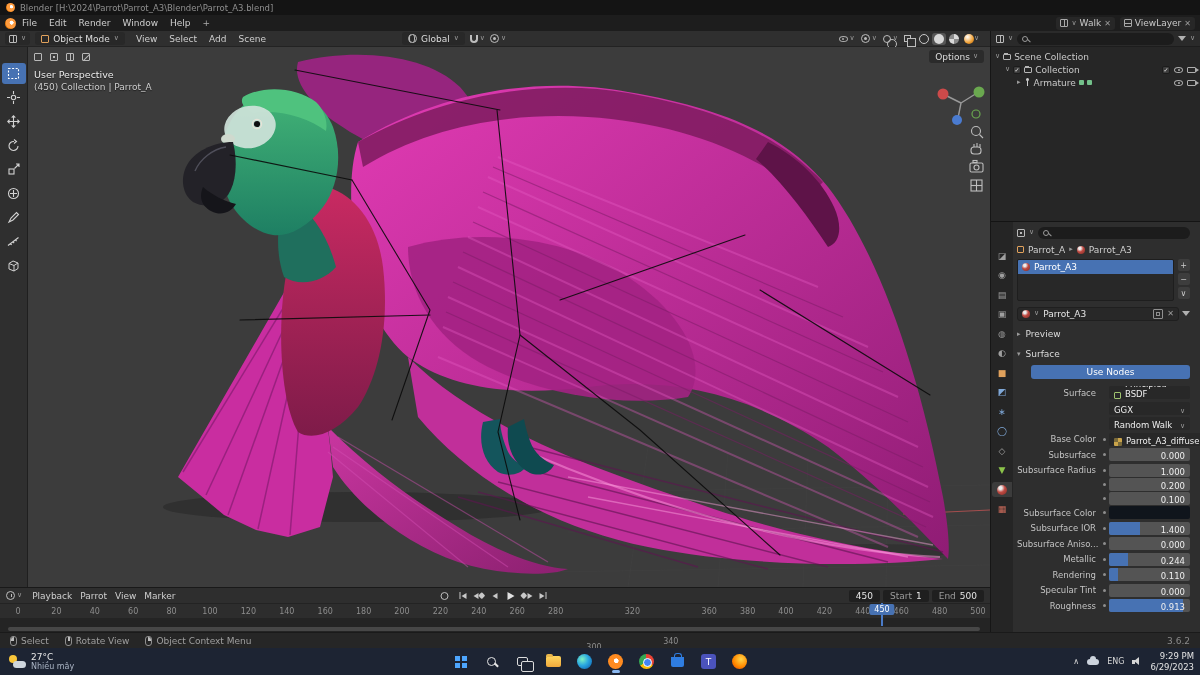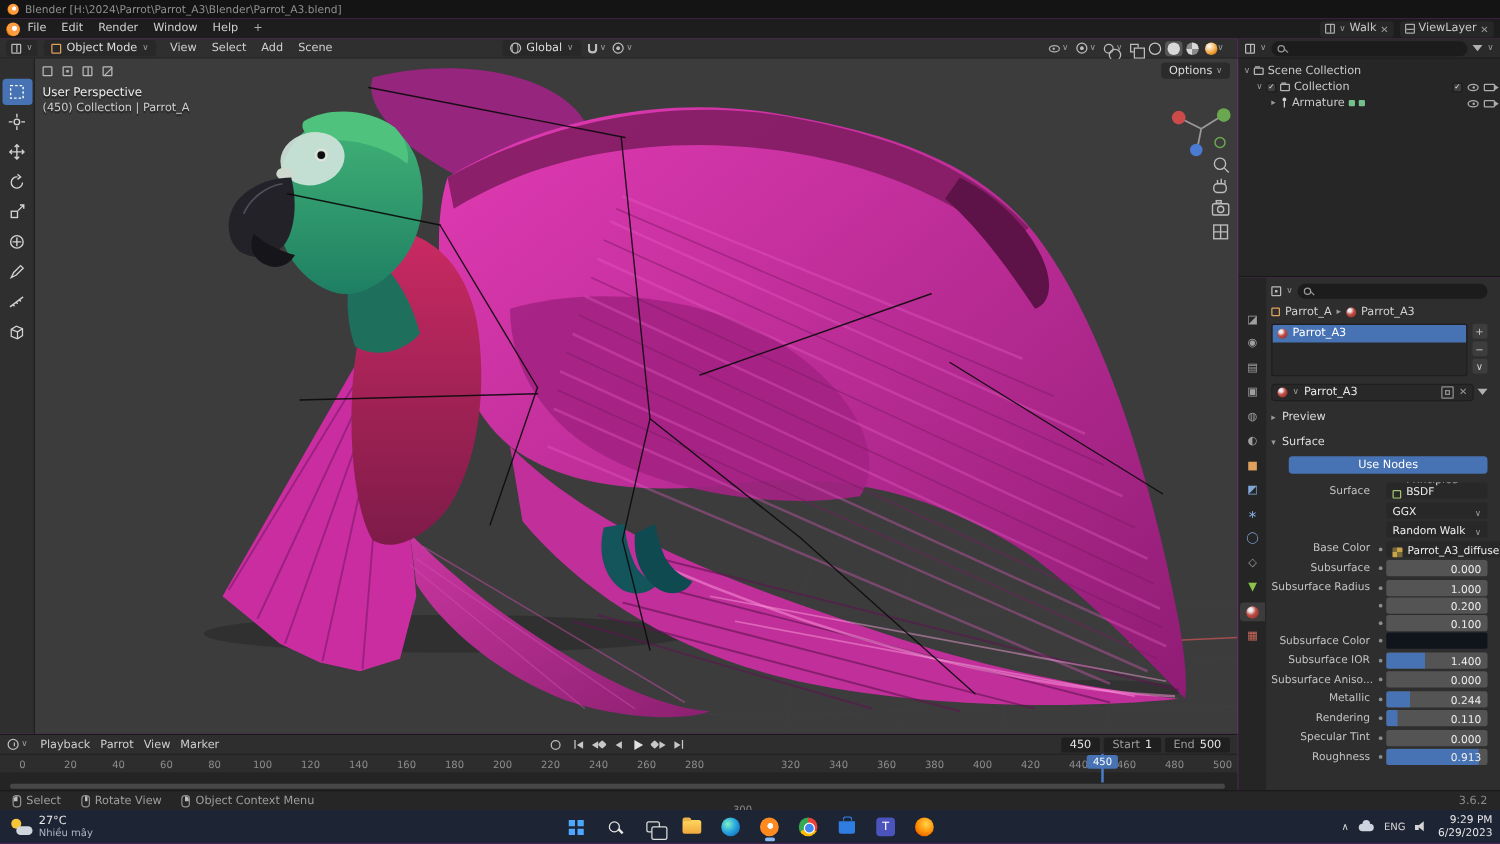--- a/index.html
+++ b/index.html
@@ -620,21 +620,21 @@
             <span class="tick" style="left: 286.8px;">140</span>
             <span class="tick" style="left: 325.2px;">160</span>
             <span class="tick" style="left: 363.6px;">180</span>
             <span class="tick" style="left: 402px;">200</span>
             <span class="tick" style="left: 440.4px;">220</span>
             <span class="tick" style="left: 478.8px;">240</span>
             <span class="tick" style="left: 517.2px;">260</span>
             <span class="tick" style="left: 555.6px;">280</span>
             <span class="tick" style="left: 594px; margin-top: 36px;">300</span>
             <span class="tick" style="left: 632.4px;">320</span>
-            <span class="tick" style="left: 670.8px;">340</span>
+            <span class="tick" style="left: 670.8px; margin-top: 30px;">340</span>
             <span class="tick" style="left: 709.2px;">360</span>
             <span class="tick" style="left: 747.6px;">380</span>
             <span class="tick" style="left: 786px;">400</span>
             <span class="tick" style="left: 824.4px;">420</span>
             <span class="tick" style="left: 862.8px;">440</span>
             <span class="tick" style="left: 901.2px;">460</span>
             <span class="tick" style="left: 939.6px;">480</span>
             <span class="tick" style="left: 978px;">500</span>
           </div>
         <div class="tl-track">

